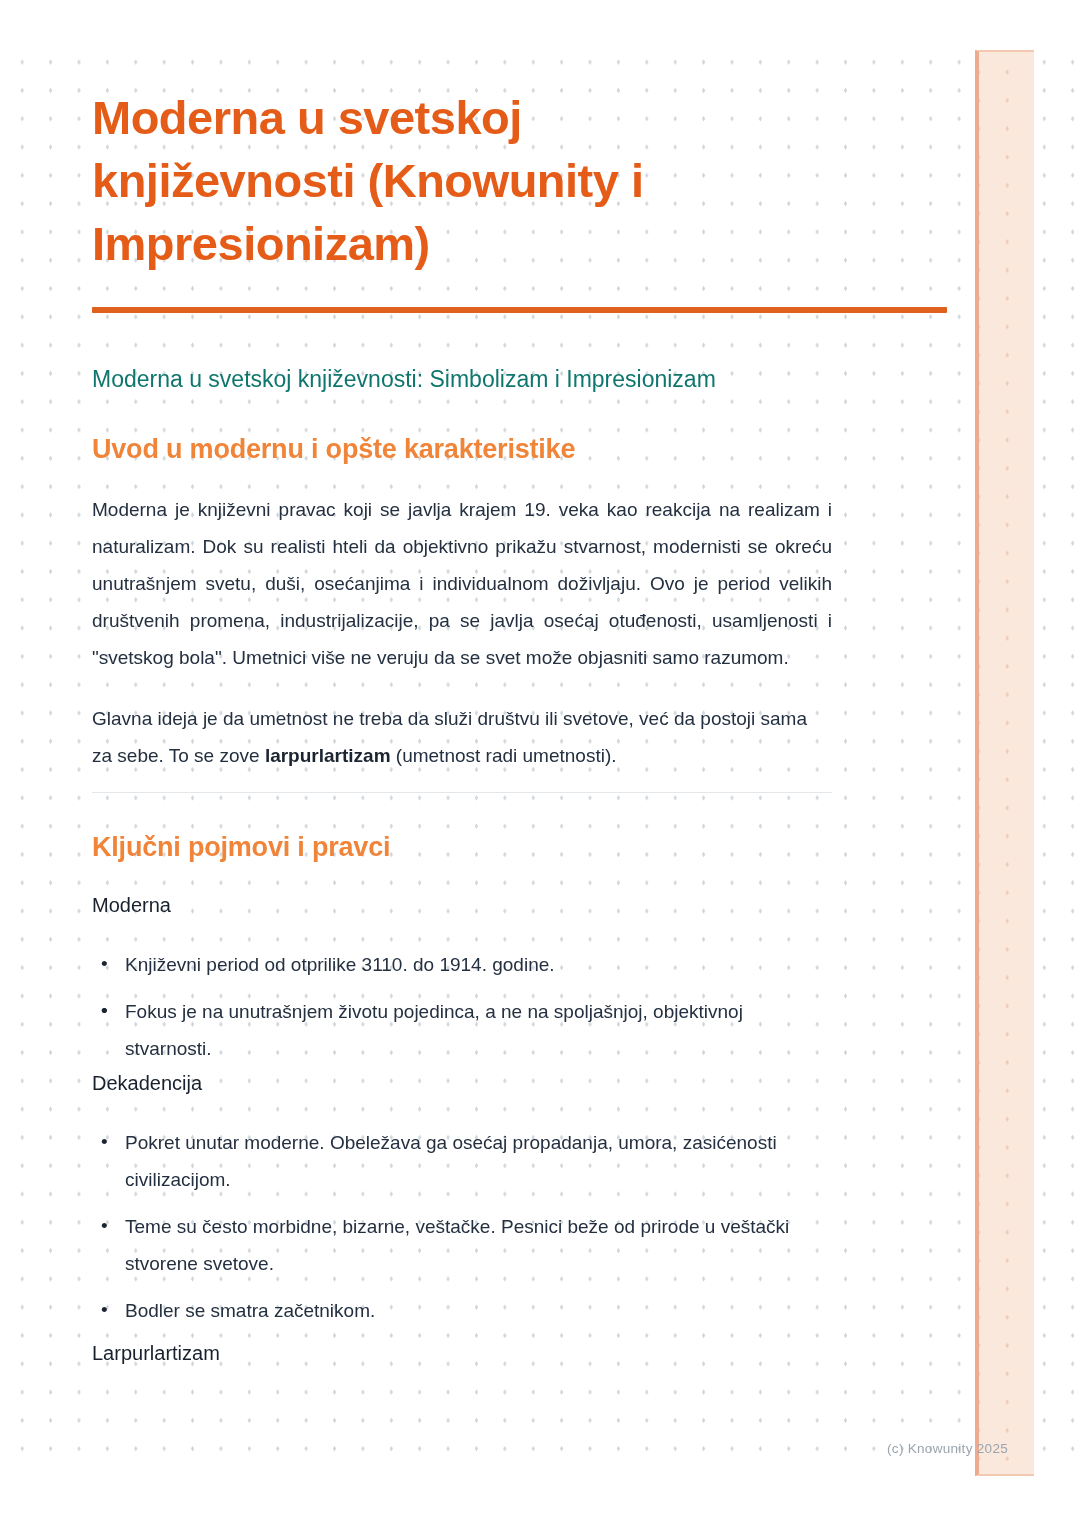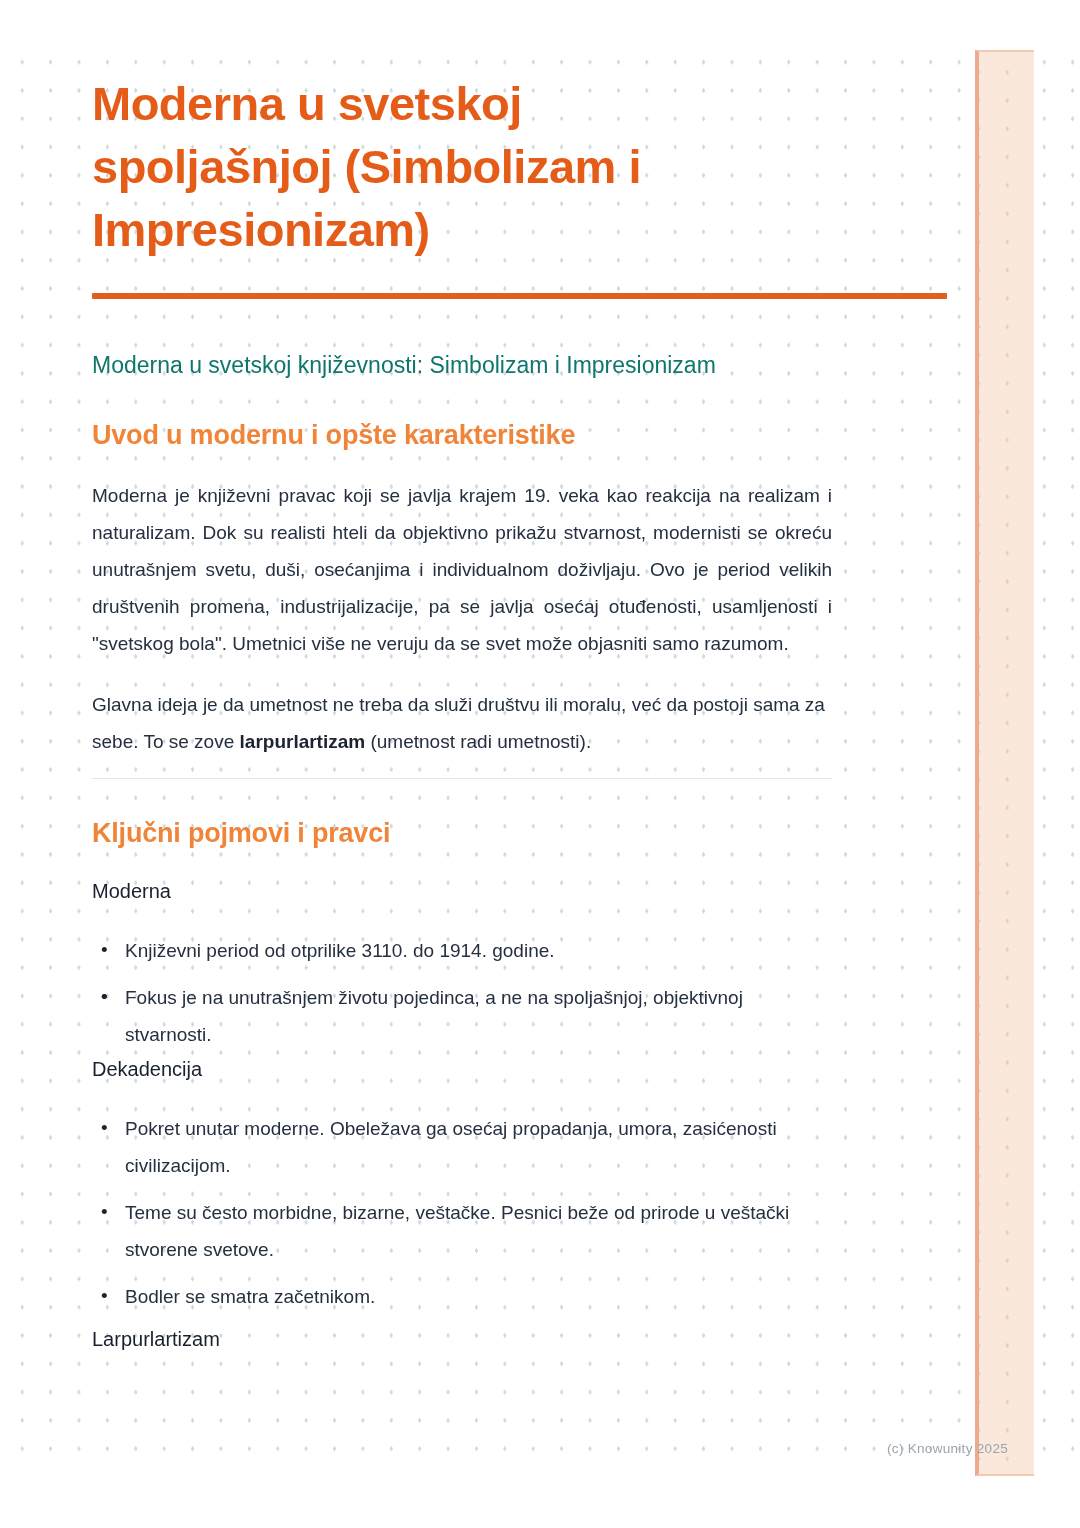--- a/index.html
+++ b/index.html
@@ -38,21 +38,21 @@
     background-size: 28.4px 28.3px;
     background-position: 14px 6px;
     border-left: 4px solid #ecab8e;
     border-top: 2px solid #f4c9b2;
     border-bottom: 2px solid #f4c9b2;
   }
 
   .content {
     position: absolute;
     left: 92px;
-    top: 72px;
+    top: 86px;
     width: 740px;
   }
 
   .doc-title {
     width: 860px;
     font-size: 47px;
     line-height: 63px;
     font-weight: 700;
     letter-spacing: -0.5px;
     color: #e45c17;
@@ -146,33 +146,33 @@
 </head>
 <body>
 
 <div class="dots-layer"></div>
 <div class="side-stripe"></div>
 
 <div class="content">
 
   <h1 class="doc-title">
     <span class="line">Moderna u svetskoj</span>
-    <span class="line">spoljašnjoj (Simbolizam i</span>
+    <span class="line">književnosti (Knowunity i</span>
     <span class="line">Impresionizam)</span>
   </h1>
 
   <div class="title-rule"></div>
 
   <div class="subtitle">Moderna u svetskoj književnosti: Simbolizam i Impresionizam</div>
 
   <h2 class="section-heading">Uvod u modernu i opšte karakteristike</h2>
 
   <p class="body-para">Moderna je književni pravac koji se javlja krajem 19. veka kao reakcija na realizam i naturalizam. Dok su realisti hteli da objektivno prikažu stvarnost, modernisti se okreću unutrašnjem svetu, duši, osećanjima i individualnom doživljaju. Ovo je period velikih društvenih promena, industrijalizacije, pa se javlja osećaj otuđenosti, usamljenosti i "svetskog bola". Umetnici više ne veruju da se svet može objasniti samo razumom.</p>
 
-  <p class="body-para ragged"><span>Glavna ideja je da umetnost ne treba da služi društvu ili moralu, već da postoji sama za sebe. To se zove </span><b>larpurlartizam</b><span> (umetnost radi umetnosti).</span></p>
+  <p class="body-para ragged"><span>Glavna ideja je da umetnost ne treba da služi društvu ili svetove, već da postoji sama za sebe. To se zove </span><b>larpurlartizam</b><span> (umetnost radi umetnosti).</span></p>
 
   <div class="divider"></div>
 
   <h2 class="section-heading second">Ključni pojmovi i pravci</h2>
 
   <h3 class="sub-heading">Moderna</h3>
 
   <ul class="bullet-list">
     <li><span class="bullet">•</span><span>Književni period od otprilike 3110. do 1914. godine.</span></li>
     <li><span class="bullet">•</span></li>

